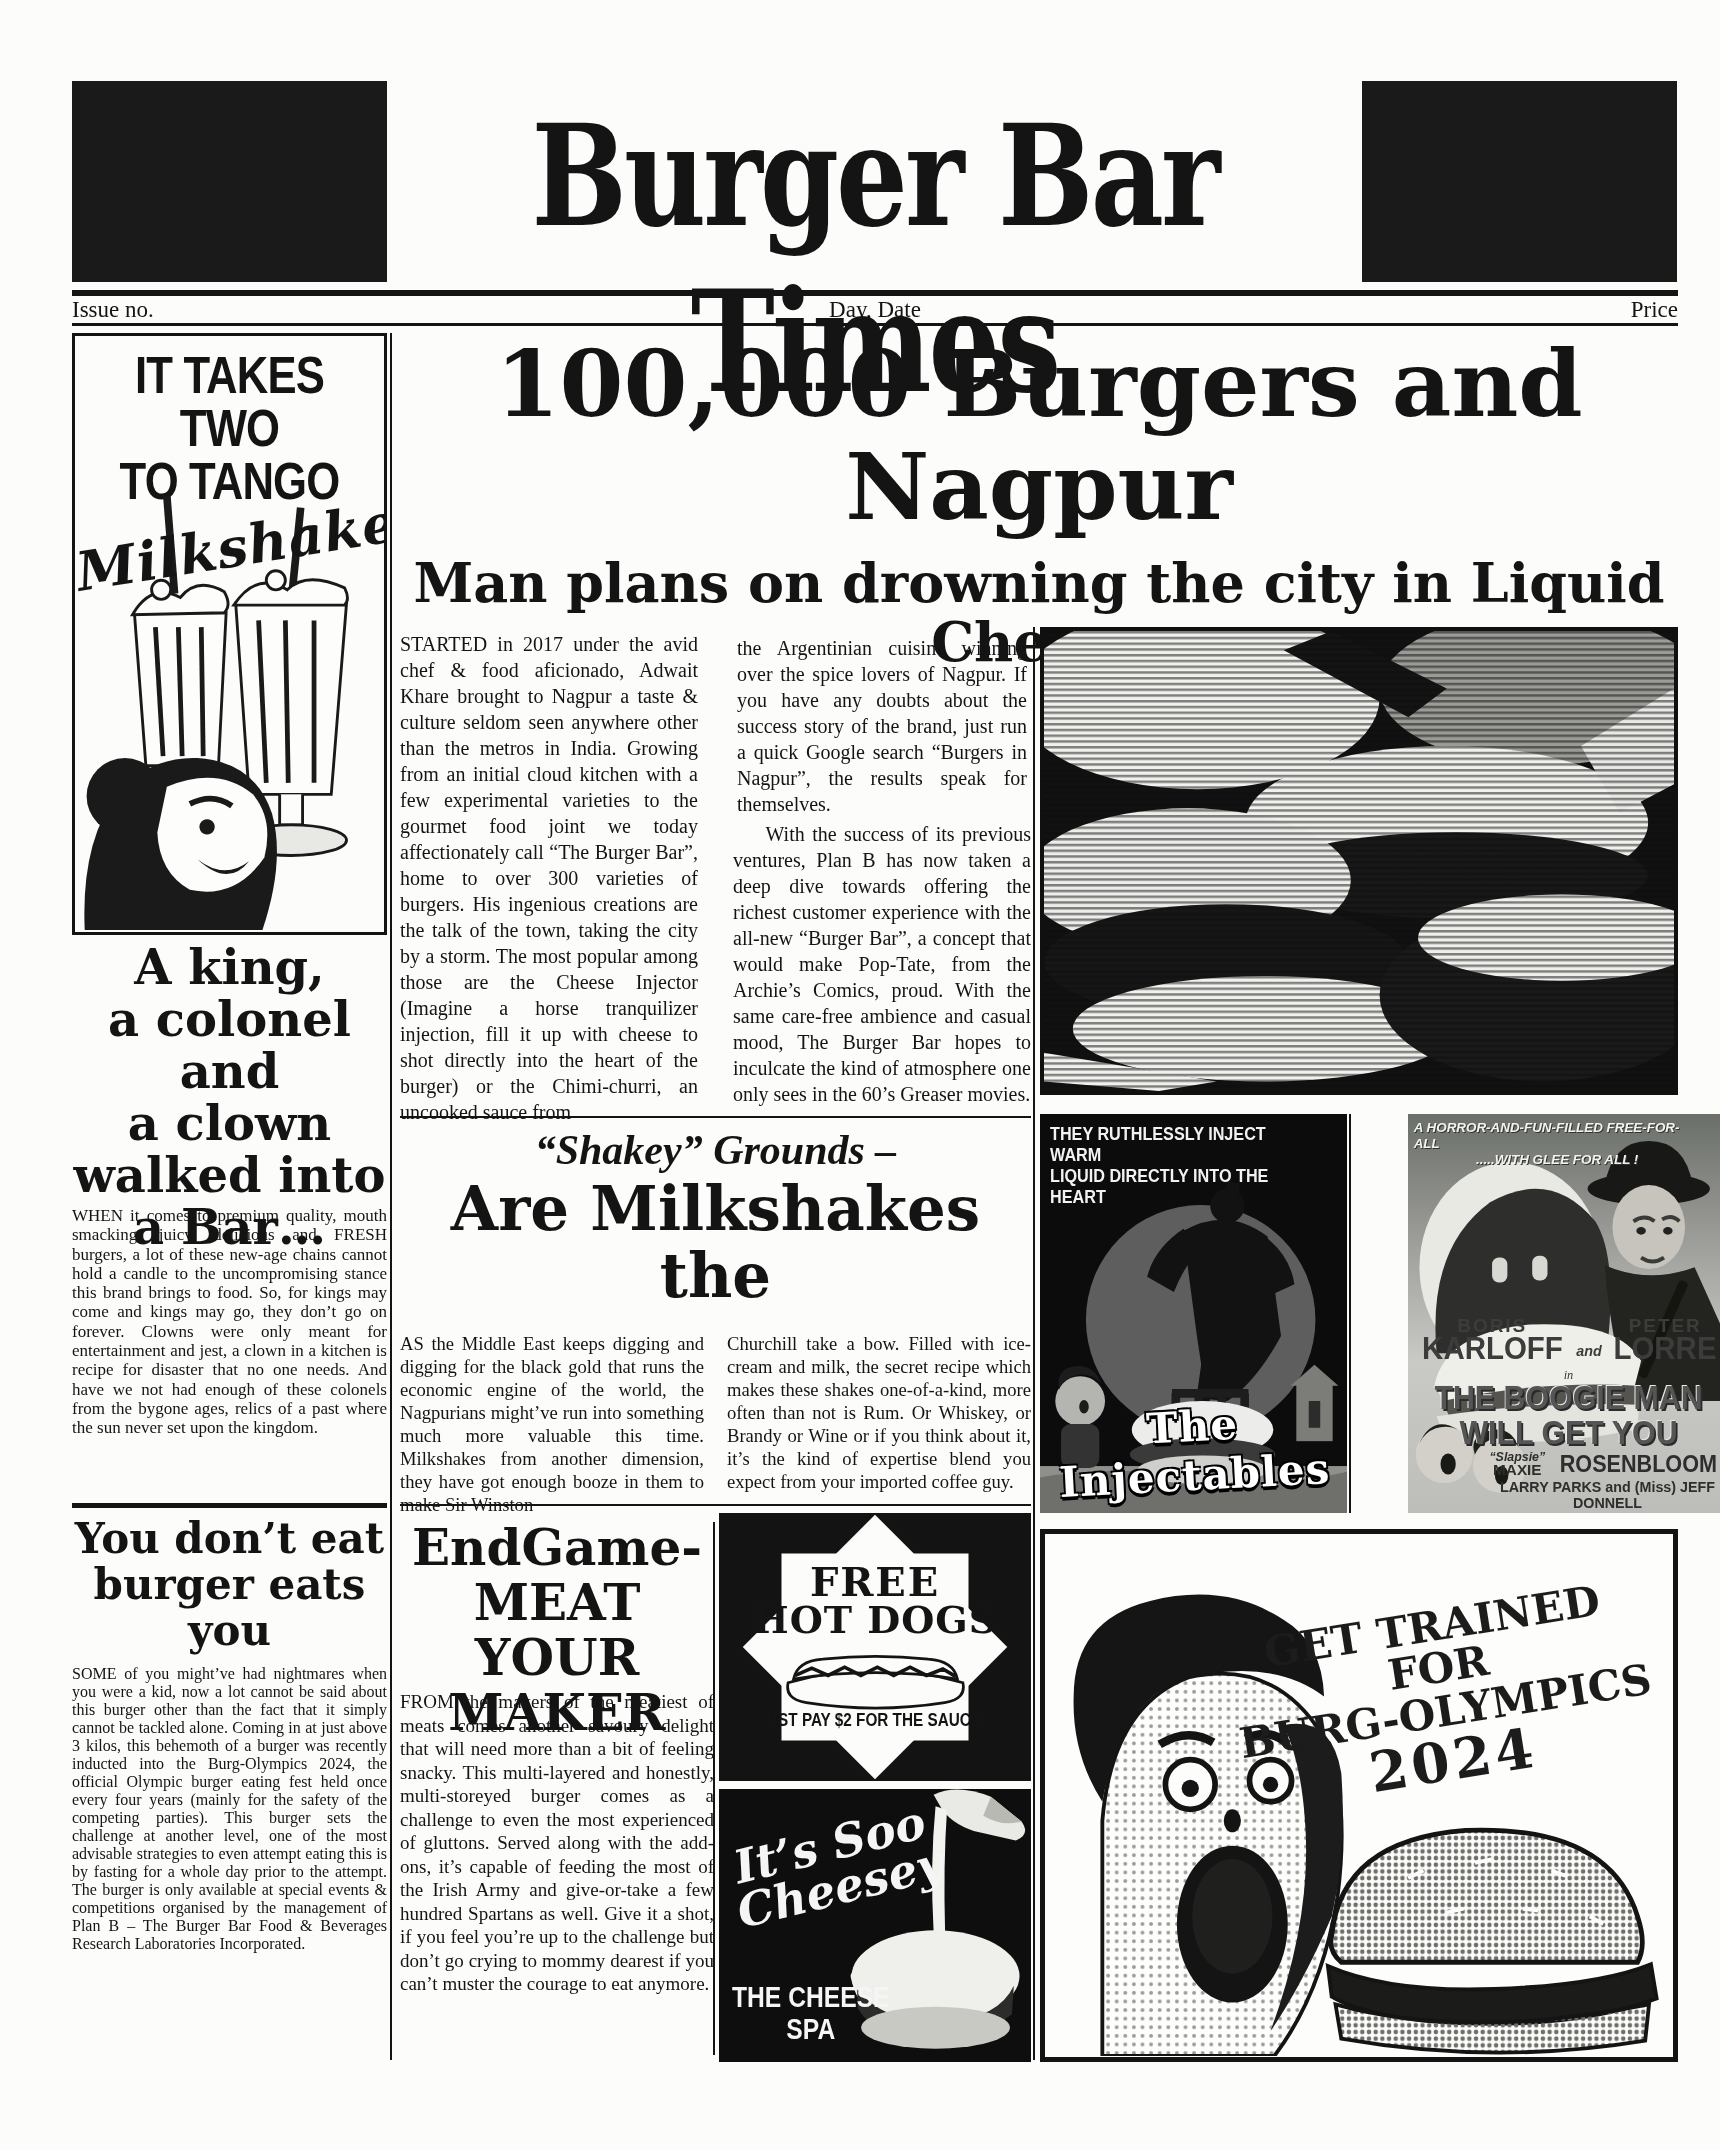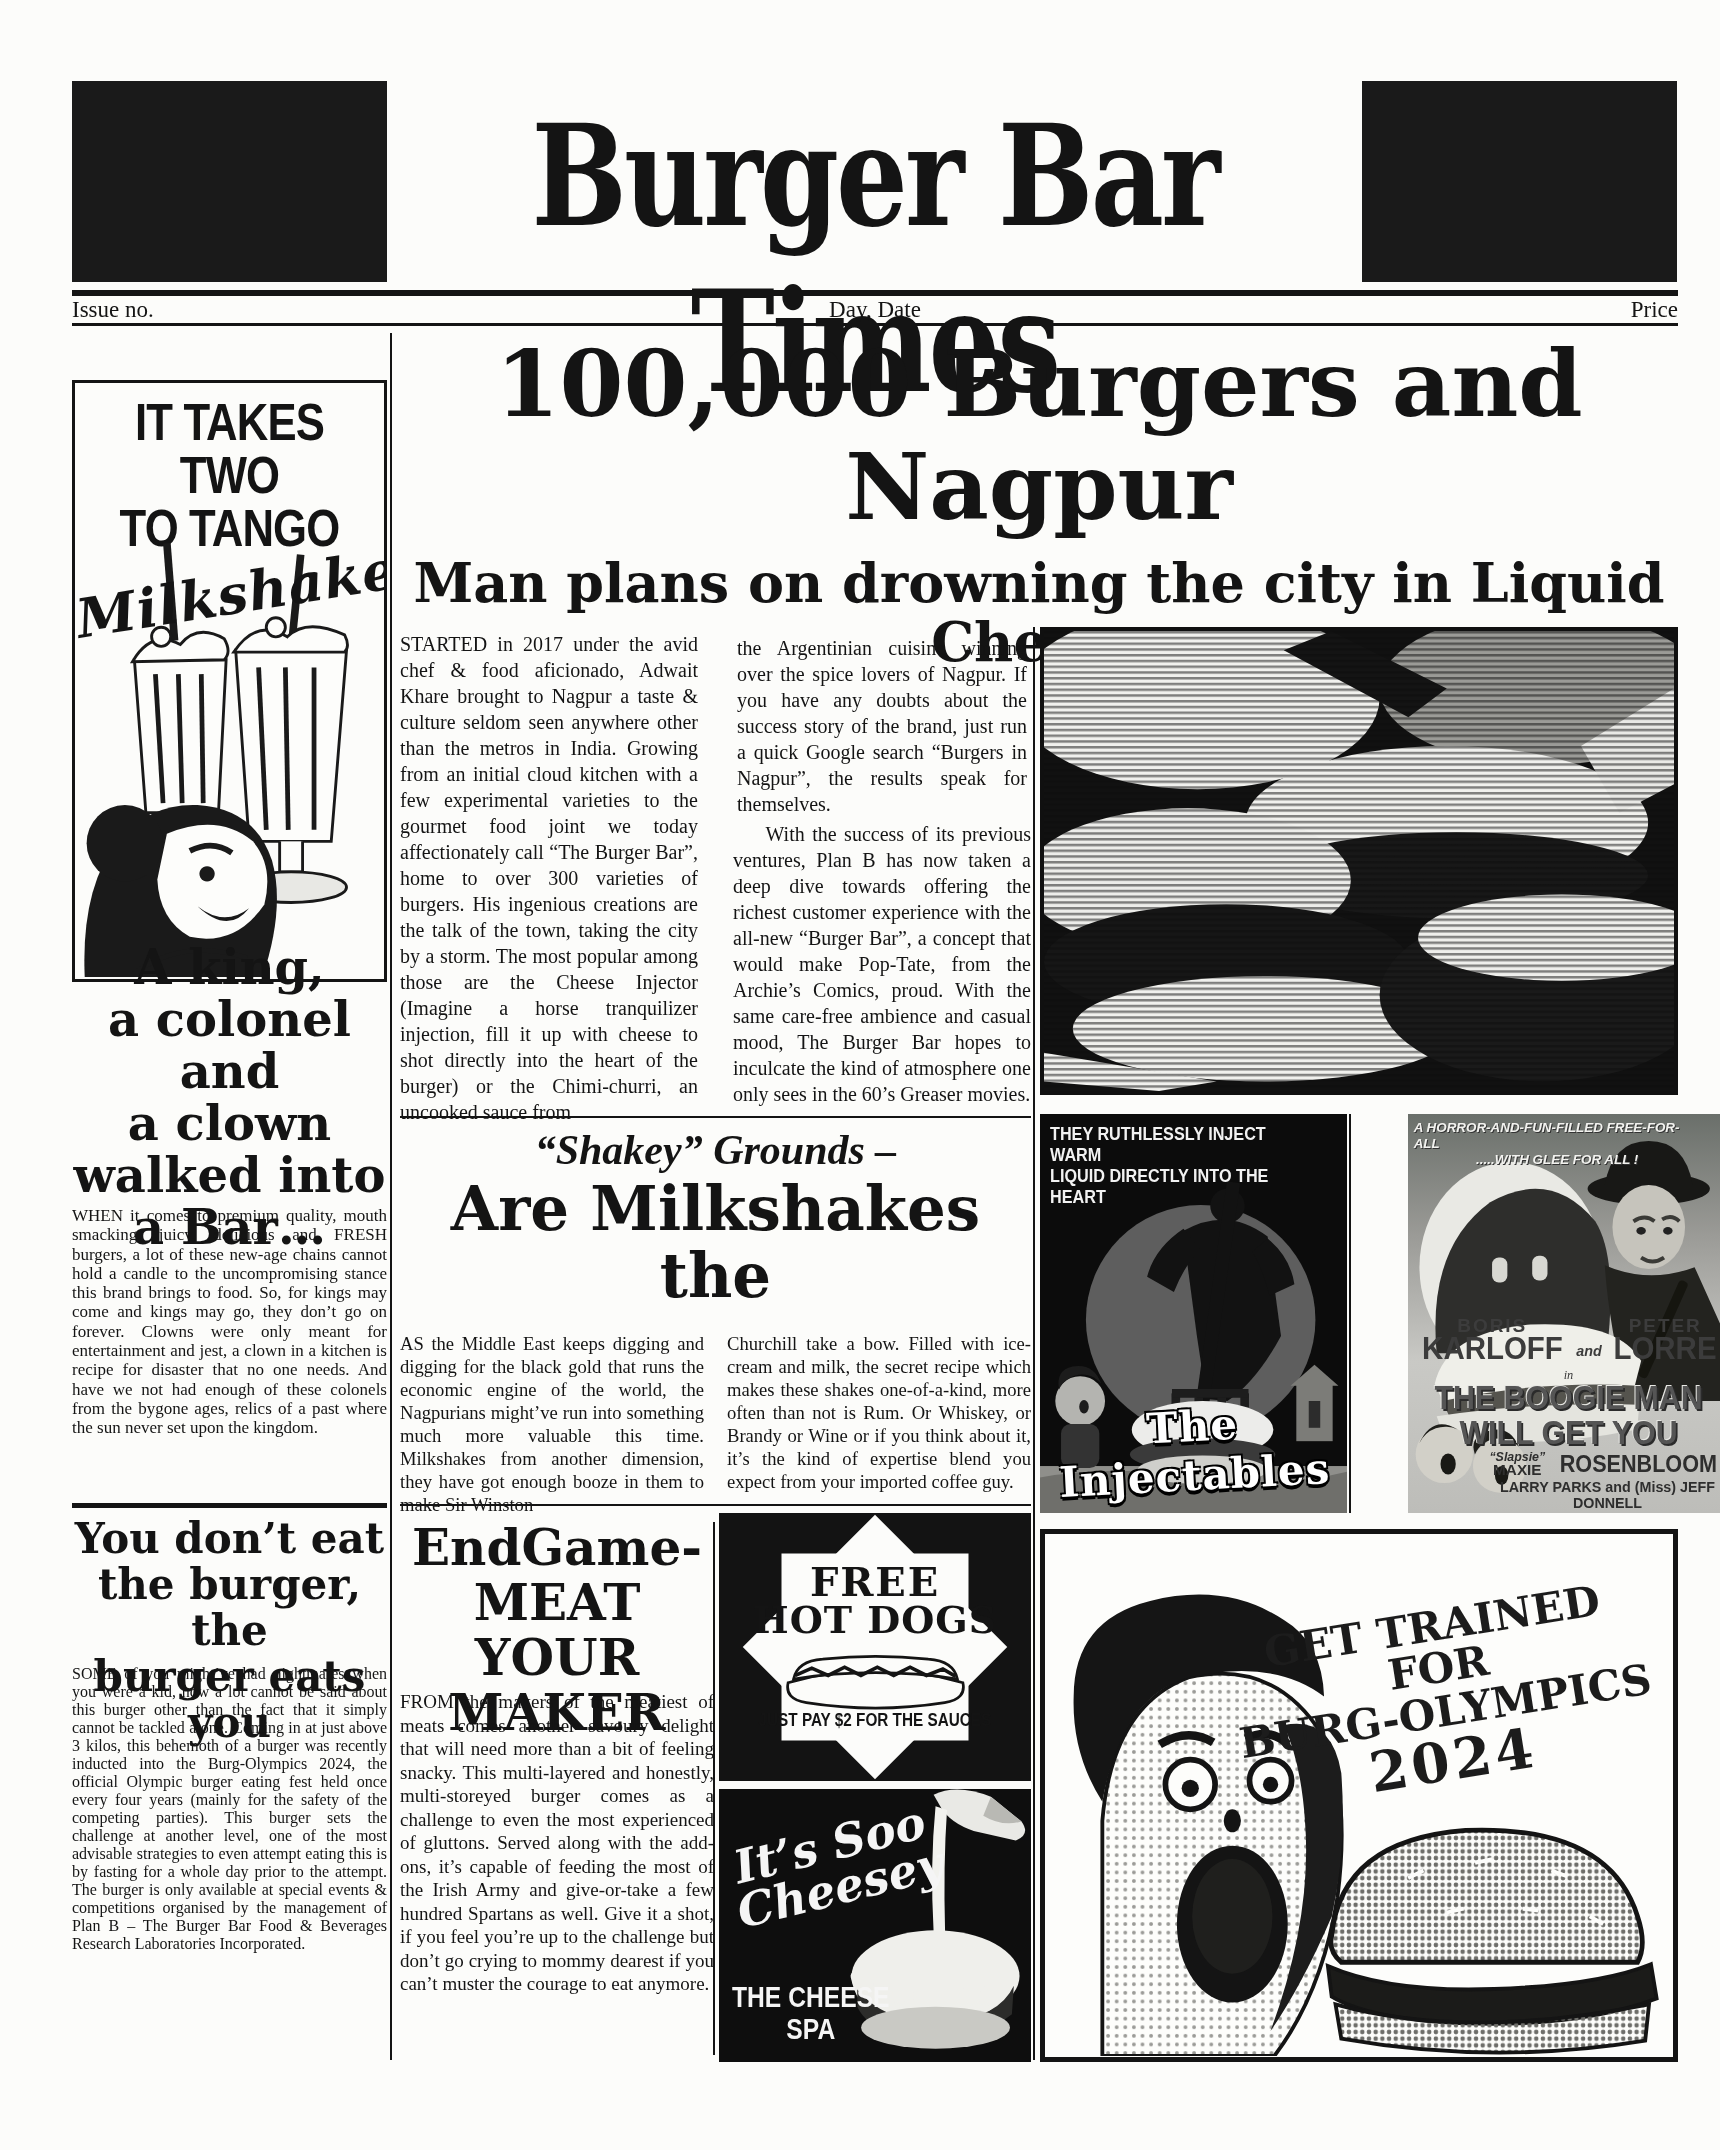--- a/index.html
+++ b/index.html
@@ -23,21 +23,21 @@
 
   
   .vrule{width:1.9px;background:#141414;}
   #vr-left{left:390px;top:333px;height:1727px;}
   #vr-mid{left:1033px;top:627px;height:1433px;}
   #vr-center{left:713px;top:1522px;height:533px;}
   #vr-posters{left:1349px;top:1114px;height:399px;}
   #hr-rail{left:72px;top:1503px;width:315px;height:4.8px;background:#141414;}
 
   
-  #tango-ad{left:72px;top:333px;width:315px;height:602px;border:3.8px solid #141414;box-sizing:border-box;overflow:hidden;margin-top:47px;}
+  #tango-ad{left:72px;top:333px;width:315px;height:602px;border:3.8px solid #141414;box-sizing:border-box;overflow:hidden;}
   .tango-head{margin-top:13.4px;font-size:52px;line-height:53px;letter-spacing:-1px;
               transform:scaleX(.84);transform-origin:center;text-align:center;}
   #tango-script{left:0;top:180px;width:100%;text-align:center;font-size:54px;letter-spacing:1px;
                 transform:rotate(-9deg);font-style:italic;}
   #tango-art{left:0;top:143px;width:308px;height:451px;}
 
   
   #king-headline{left:72px;top:941px;width:315px;font-size:48px;line-height:52px;}
   #king-body{left:72px;top:1206px;width:315px;font-size:17px;line-height:19.3px;}
   #eat-headline{left:72px;top:1516px;width:315px;font-size:42px;line-height:46px;}
@@ -193,21 +193,20 @@
     <div>A king,</div>
     <div>a colonel and</div>
     <div>a clown</div>
     <div>walked into</div>
     <div>a Bar…</div>
   </div>
   <div class="abs justify" id="king-body">WHEN it comes to premium quality, mouth smacking, juicy, delicious and FRESH burgers, a lot of these new-age chains cannot hold a candle to the uncompromising stance this brand brings to food. So, for kings may come and kings may go, they don’t go on forever. Clowns were only meant for entertainment and jest, a clown in a kitchen is recipe for disaster that no one needs. And have we not had enough of these colonels from the bygone ages, relics of a past where the sun never set upon the kingdom.</div>
 
   <div class="abs serif-black center" id="eat-headline">
     <div>You don’t eat</div>
-    <div>the burger, the</div>
     <div>burger eats you</div>
   </div>
   <div class="abs justify" id="eat-body">SOME of you might’ve had nightmares when you were a kid, now a lot cannot be said about this burger other than the fact that it simply cannot be tackled alone. Coming in at just above 3 kilos, this behemoth of a burger was recently inducted into the Burg-Olympics 2024, the official Olympic burger eating fest held once every four years (mainly for the safety of the competing parties). This burger sets the challenge at another level, one of the most advisable strategies to even attempt eating this is by fasting for a whole day prior to the attempt. The burger is only available at special events &amp; competitions organised by the management of Plan B – The Burger Bar Food &amp; Beverages Research Laboratories Incorporated.</div>
 
   <div class="abs serif-black center" id="main-headline">
     <div>100,000 Burgers and Nagpur</div>
   </div>
   <div class="abs serif-black center" id="main-subhead">Man plans on drowning the city in Liquid Cheese</div>
 
   <div class="abs" id="main-cols">

